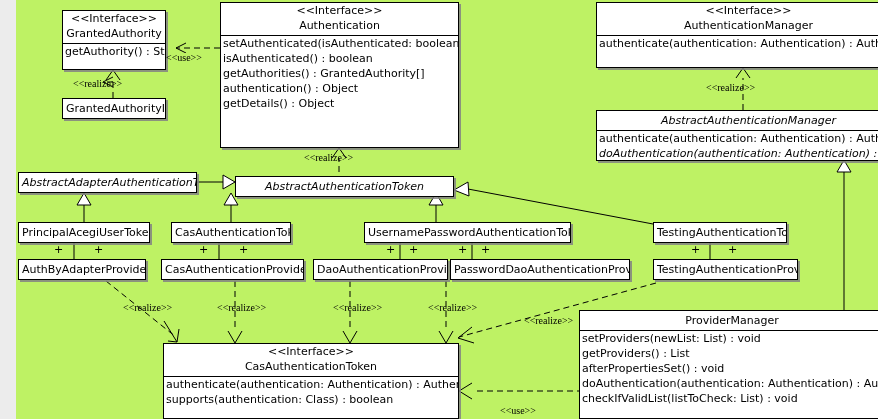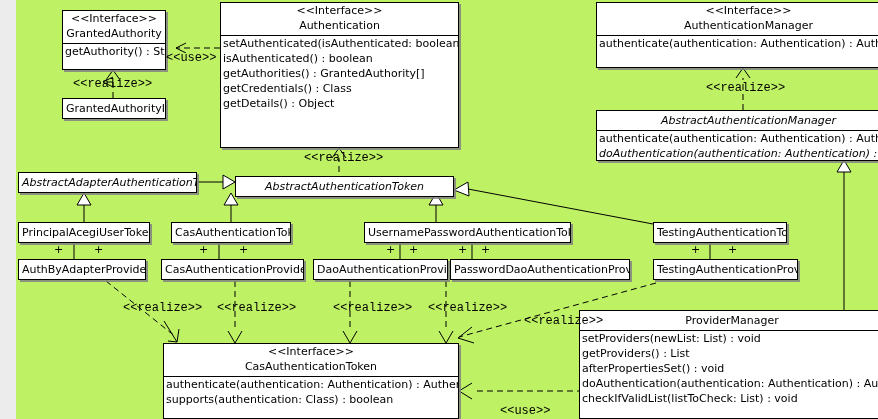--- a/index.html
+++ b/index.html
@@ -66,25 +66,25 @@
   .simple-name.abstract { font-style: italic; }
   svg.edges {
     position: absolute;
     left: 0; top: 0;
     width: 878px;
     height: 419px;
     pointer-events: none;
   }
   .edge-label {
     position: absolute;
-    font-size: 12px;
+    font-size: 10px;
     line-height: 12px;
     color: #000;
     white-space: nowrap;
-    font-family: Liberation Mono, monospace;
+    font-family: Liberation Serif, serif;
   }
   .plus-mark {
     position: absolute;
     font-size: 11px;
     line-height: 11px;
     color: #000;
   }
 </style>
 </head>
 <body>
@@ -211,21 +211,21 @@
 
   <div class="uml-box" style="left:204px; top:2px; width:239px; height:146px;">
     <div class="hdr">
       <span class="stereo">&lt;&lt;Interface&gt;&gt;</span>
       <span class="cname">Authentication</span>
     </div>
     <div class="compartment">
       <div class="member">setAuthenticated(isAuthenticated: boolean) : void</div>
       <div class="member">isAuthenticated() : boolean</div>
       <div class="member">getAuthorities() : GrantedAuthority[]</div>
-      <div class="member">getCredentials() : Class</div>
+      <div class="member">authentication() : Object</div>
       <div class="member">getDetails() : Object</div>
     </div>
   </div>
 
   <div class="uml-box" style="left:580px; top:2px; width:305px; height:66px;">
     <div class="hdr">
       <span class="stereo">&lt;&lt;Interface&gt;&gt;</span>
       <span class="cname">AuthenticationManager</span>
     </div>
     <div class="compartment">

